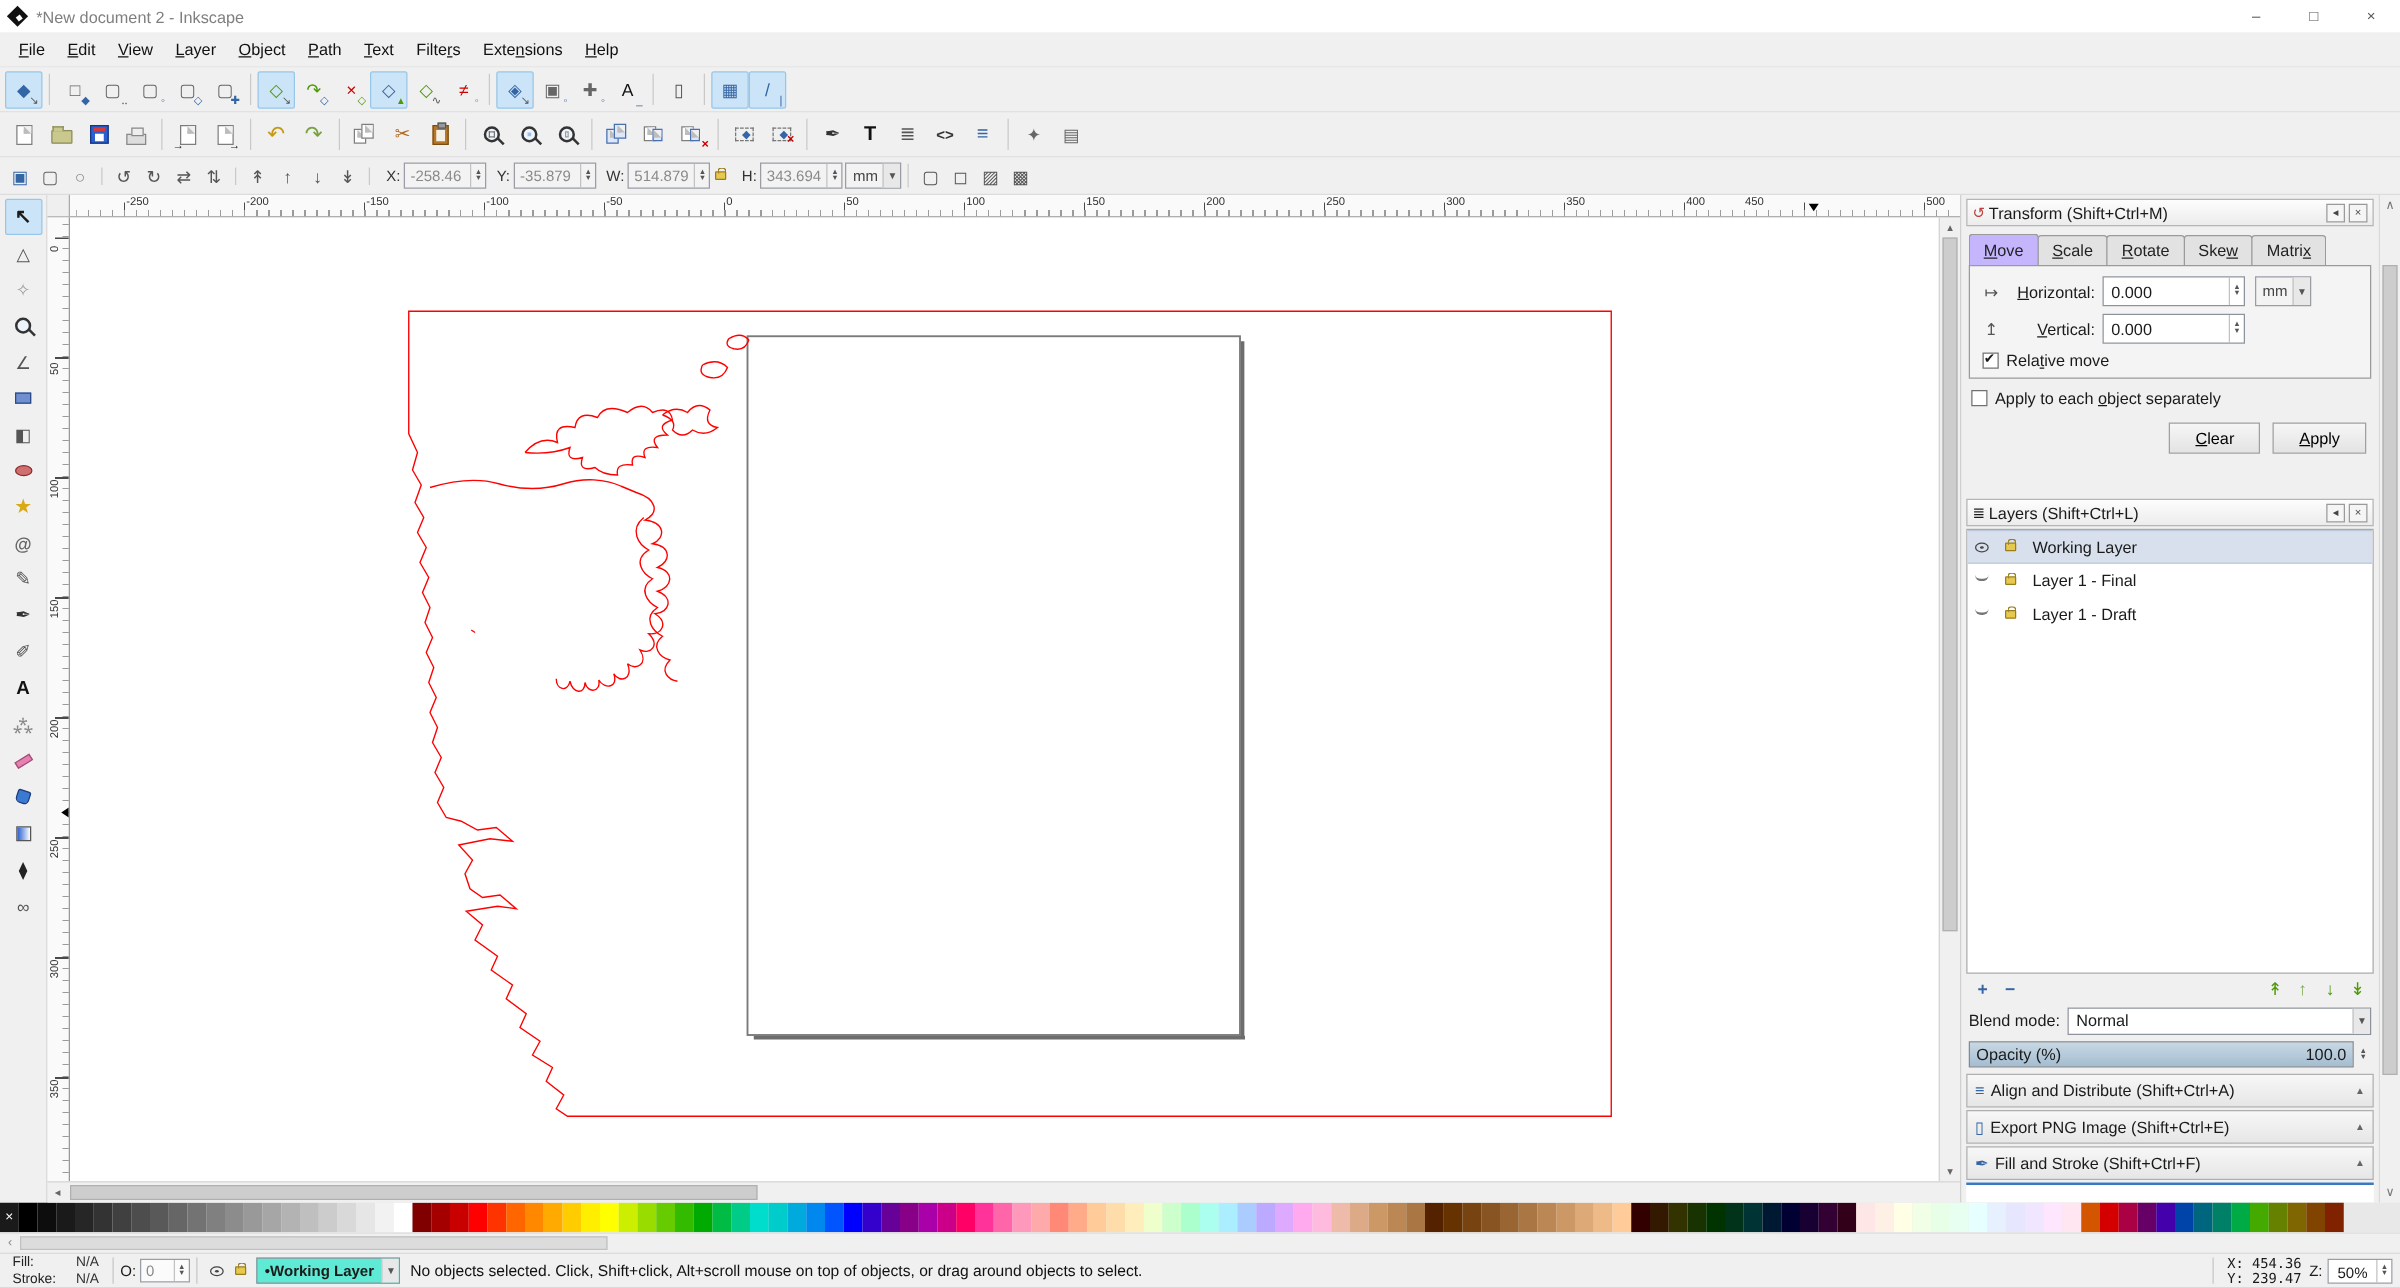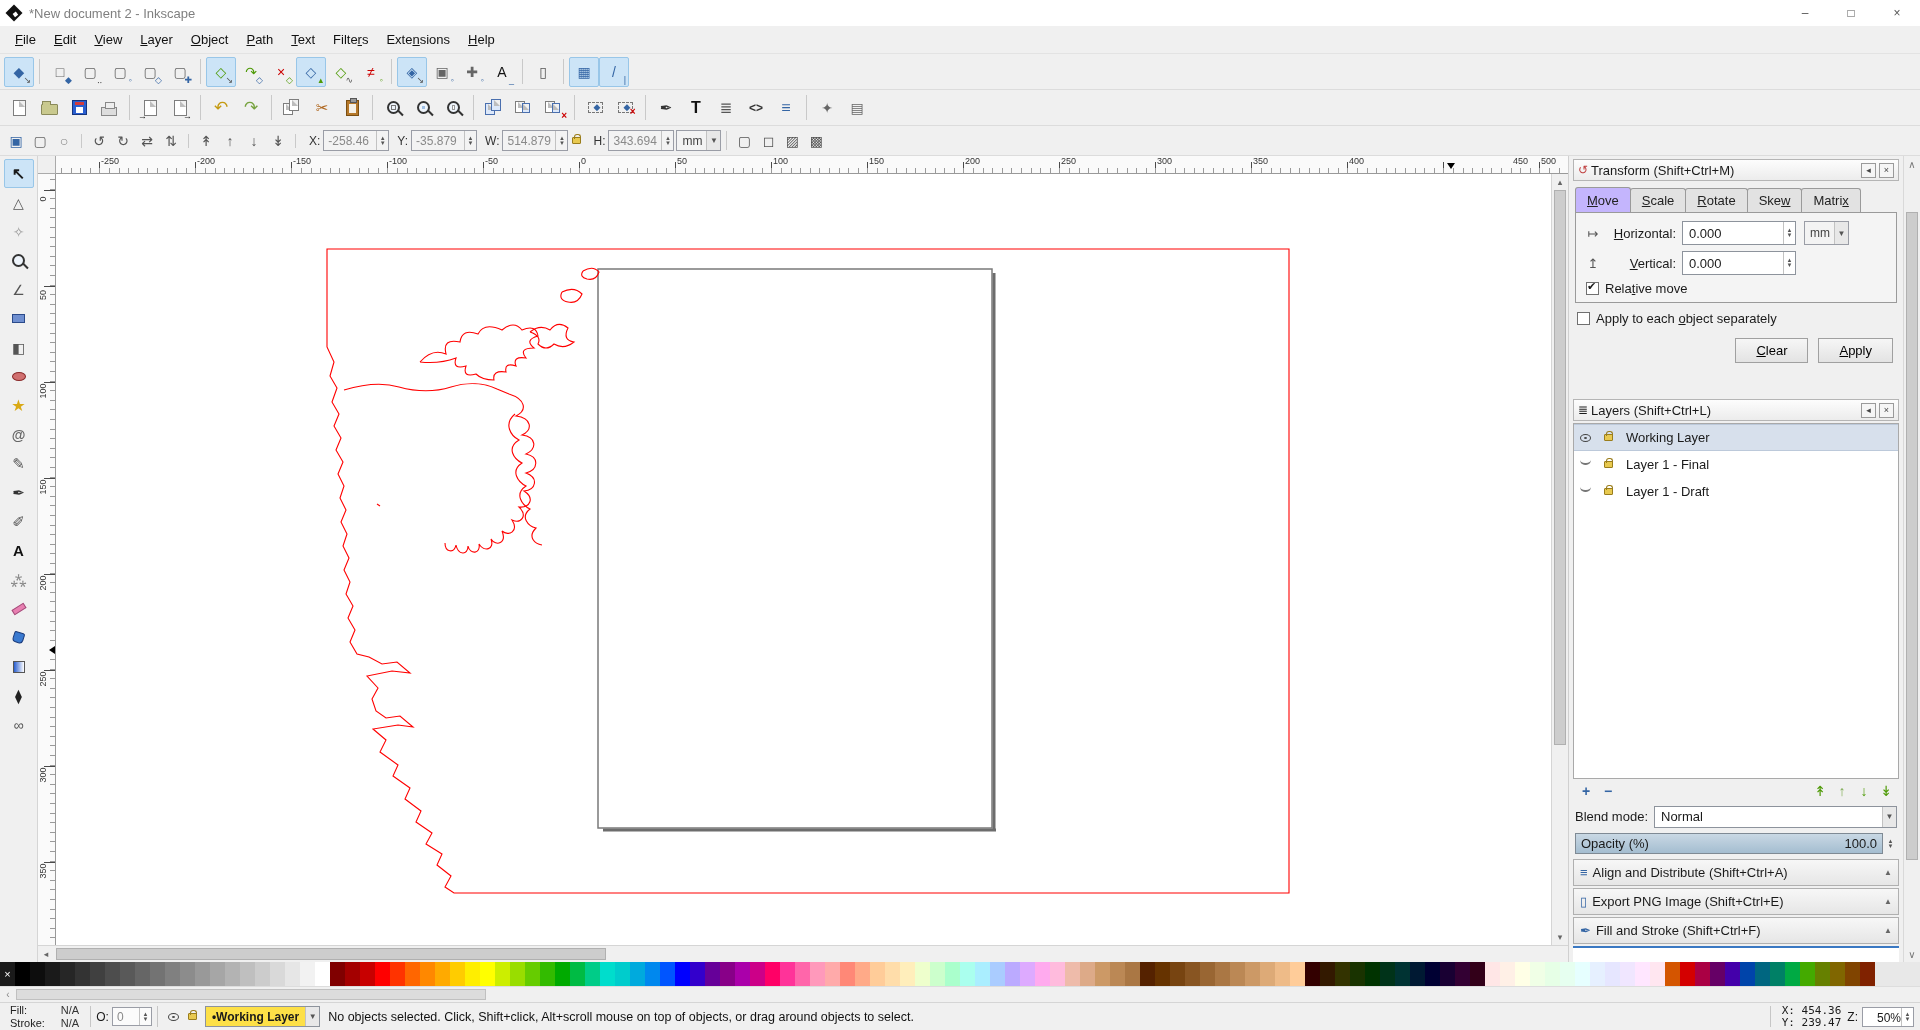--- a/index.html
+++ b/index.html
@@ -149,27 +149,27 @@
 .pthumb{position:absolute;left:16px;top:2px;bottom:2px;width:470px;background:#dcdcdc;border:1px solid #c0c0c0}
 
 .statusbar{height:28px;display:flex;align-items:center;background:#f0f0f0;border-top:1px solid #d5d5d5;padding:0 4px;font-size:12px}
 .fs-block{display:grid;grid-template-columns:auto auto;column-gap:16px;row-gap:0;font-size:11px;line-height:13px;padding:0 6px}
 .fs-block .lab{color:#222}
 .fs-block .val{color:#333}
 .sb-sep{width:1px;background:#c6c6c6;align-self:stretch;margin:3px 5px}
 .o-field{display:flex;align-items:center;gap:3px}
 .o-spin{display:flex;border:1px solid #9a9da6;background:#fbfbfb;height:19px}
 .o-spin .spin-val{width:26px;color:#8a8a8a;padding:2px 0 0 4px;font-size:12px}
-.layer-sel{display:flex;align-items:center;border:1px solid #8d939c;background:#fde047;height:21px;margin-left:4px}
+.layer-sel{display:flex;align-items:center;border:1px solid #8d939c;background:#5eead4;height:21px;margin-left:4px}
 .layer-sel .l-val{font-weight:bold;font-size:12px;padding:0 6px;white-space:nowrap}
 .sb-msg{flex:1;padding-left:8px;font-size:12.5px;color:#111;white-space:nowrap;overflow:hidden}
 .xy-block{font-family:"DejaVu Sans Mono",monospace;font-size:11px;line-height:12px;text-align:left;padding:0 6px;white-space:pre}
 .z-field{display:flex;align-items:center;gap:4px;padding-right:2px}
 .z-spin{display:flex;border:1px solid #9a9da6;background:#fff;height:20px}
-.z-spin .spin-val{width:38px;text-align:right;padding-top:3px;font-size:12px}
+.z-spin .spin-val{width:38px;text-align:center;padding-top:3px;font-size:12px}
 </style>
 </head>
 <body>
 
 <div class="window">
 
   <div class="titlebar">
     <span class="app-icon"></span>
     <span class="title-text">*New document 2 - Inkscape</span>
     <div class="win-controls">
@@ -555,21 +555,21 @@
             <span class="rlab" style="left: 429px;">-50</span>
             <span class="rlab" style="left: 525px;">0</span>
             <span class="rlab" style="left: 621px;">50</span>
             <span class="rlab" style="left: 717px;">100</span>
             <span class="rlab" style="left: 813px;">150</span>
             <span class="rlab" style="left: 909px;">200</span>
             <span class="rlab" style="left: 1005px;">250</span>
             <span class="rlab" style="left: 1101px;">300</span>
             <span class="rlab" style="left: 1197px;">350</span>
             <span class="rlab" style="left: 1293px;">400</span>
-            <span class="rlab" style="left: 1457px;">450</span>
+            <span class="rlab" style="left: 1340px;">450</span>
             <span class="rlab" style="left: 1485px;">500</span>
             <span class="hmark" style="left: 1395.37px;"></span>
           </div>
       </div>
       <div class="crow">
         <div class="vruler" id="vruler">
             <span class="rlab" style="top: 20px;">0</span>
             <span class="rlab" style="top: 116px;">50</span>
             <span class="rlab" style="top: 212px;">100</span>
             <span class="rlab" style="top: 308px;">150</span>

